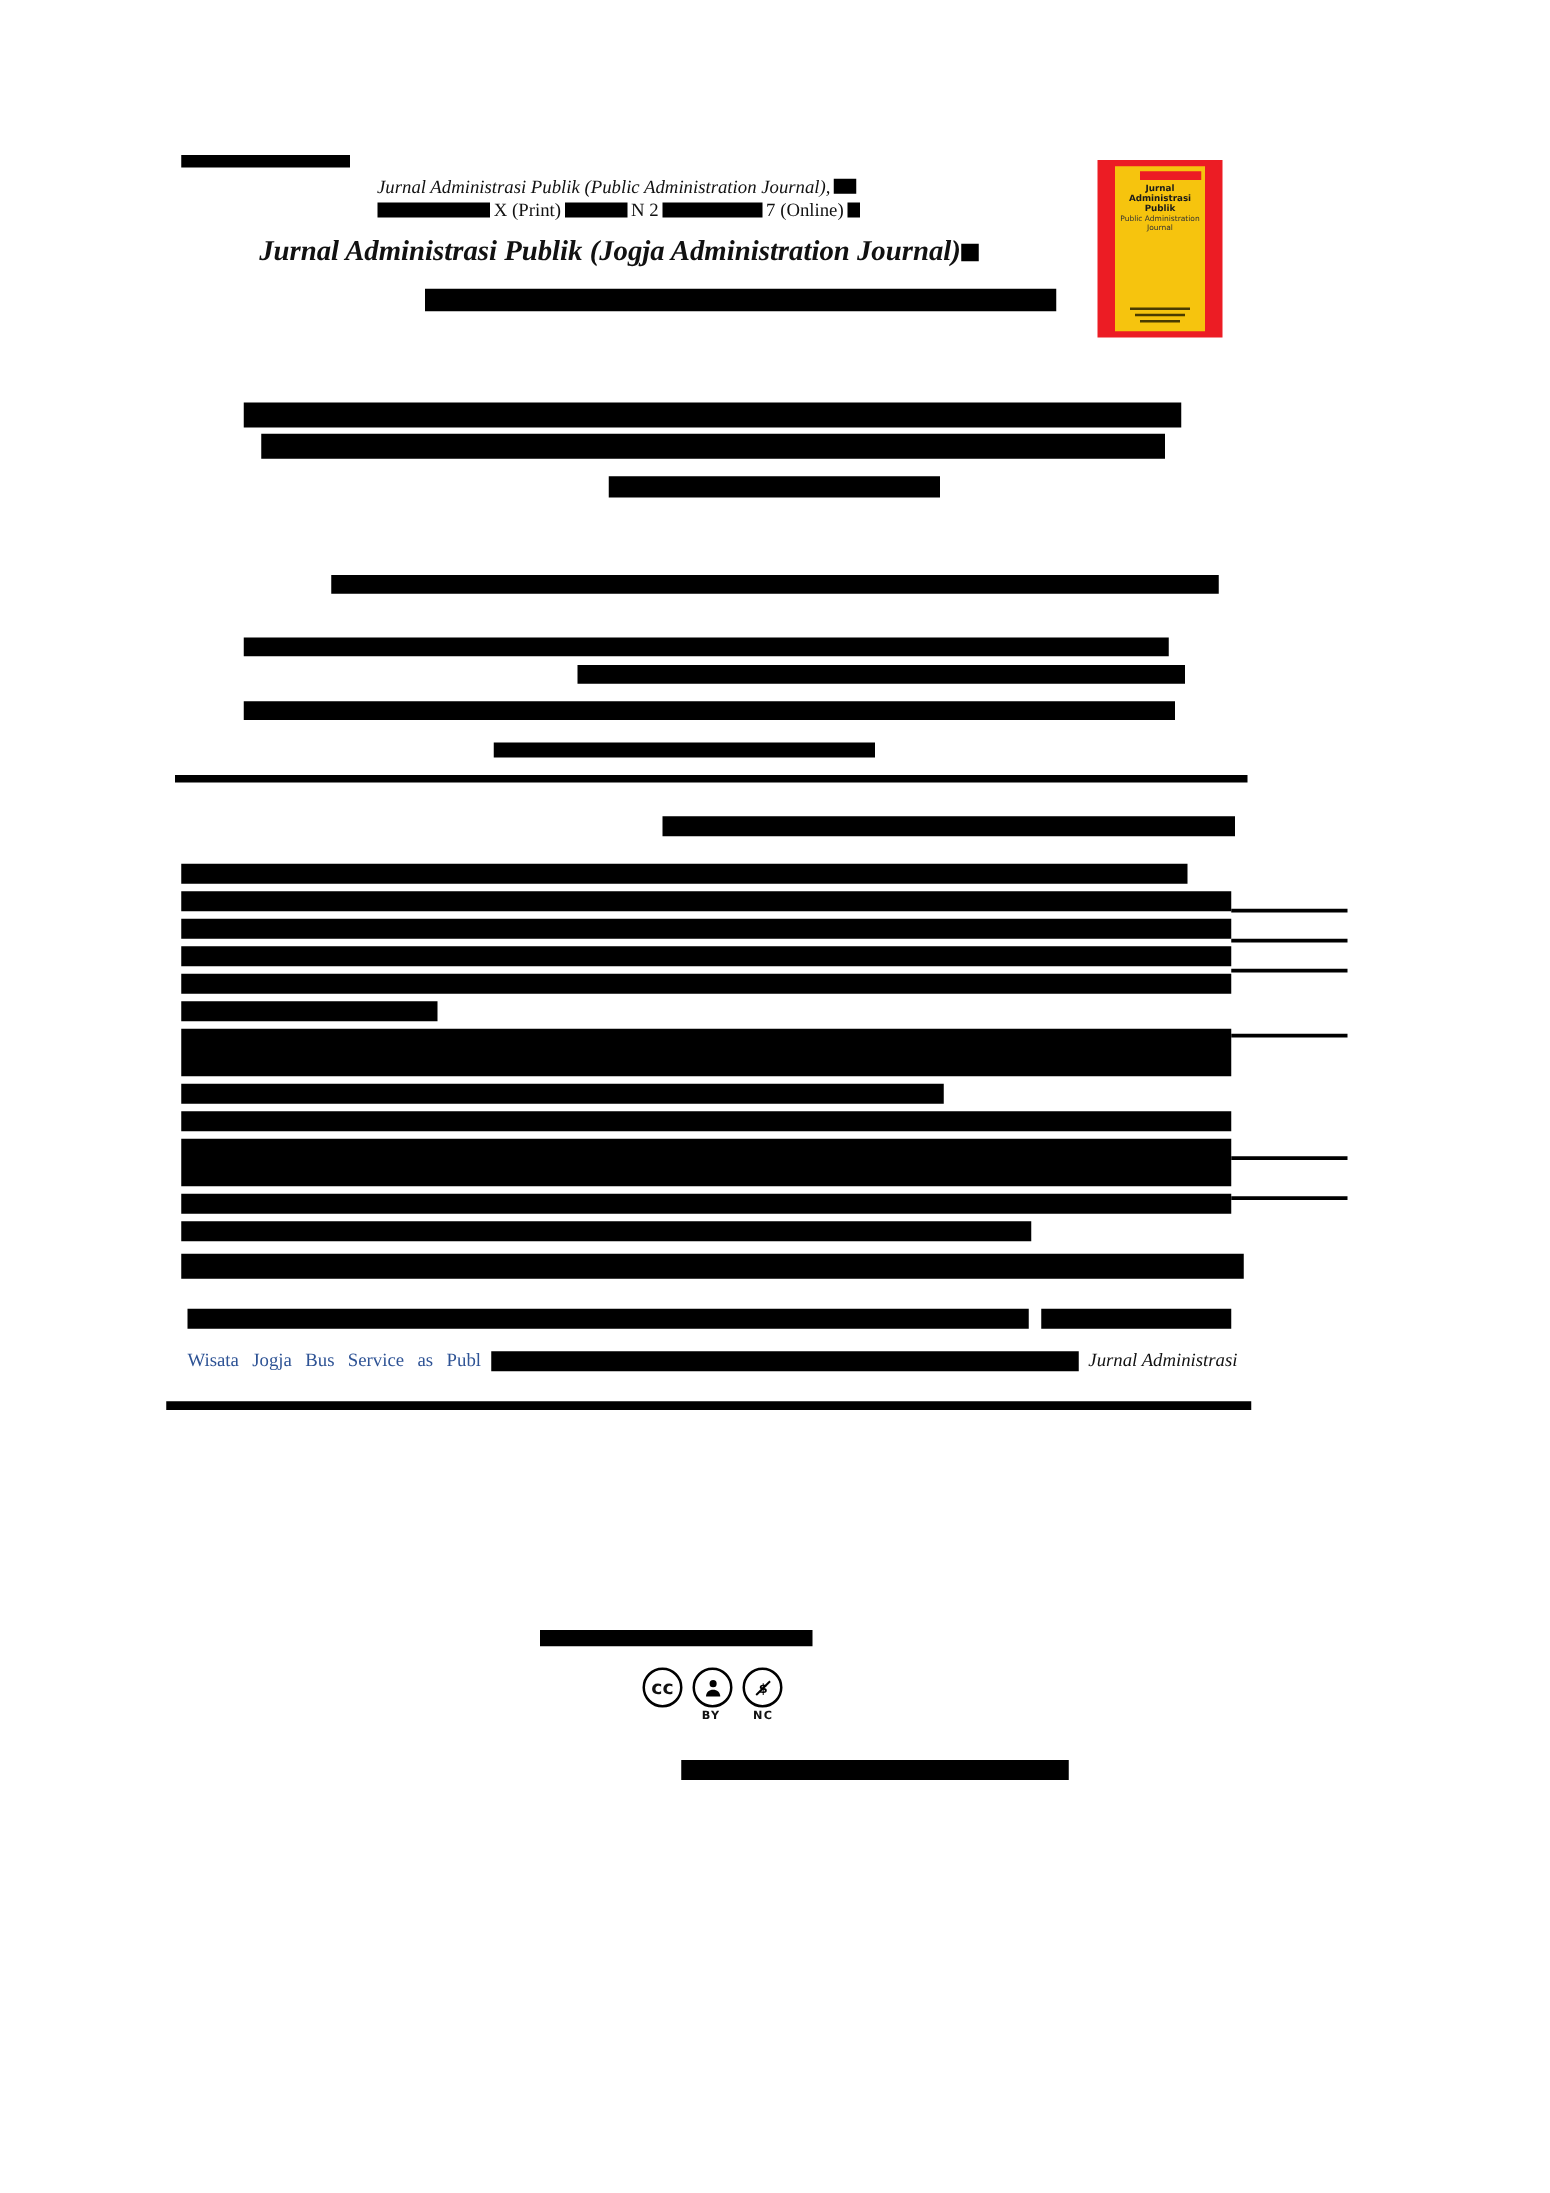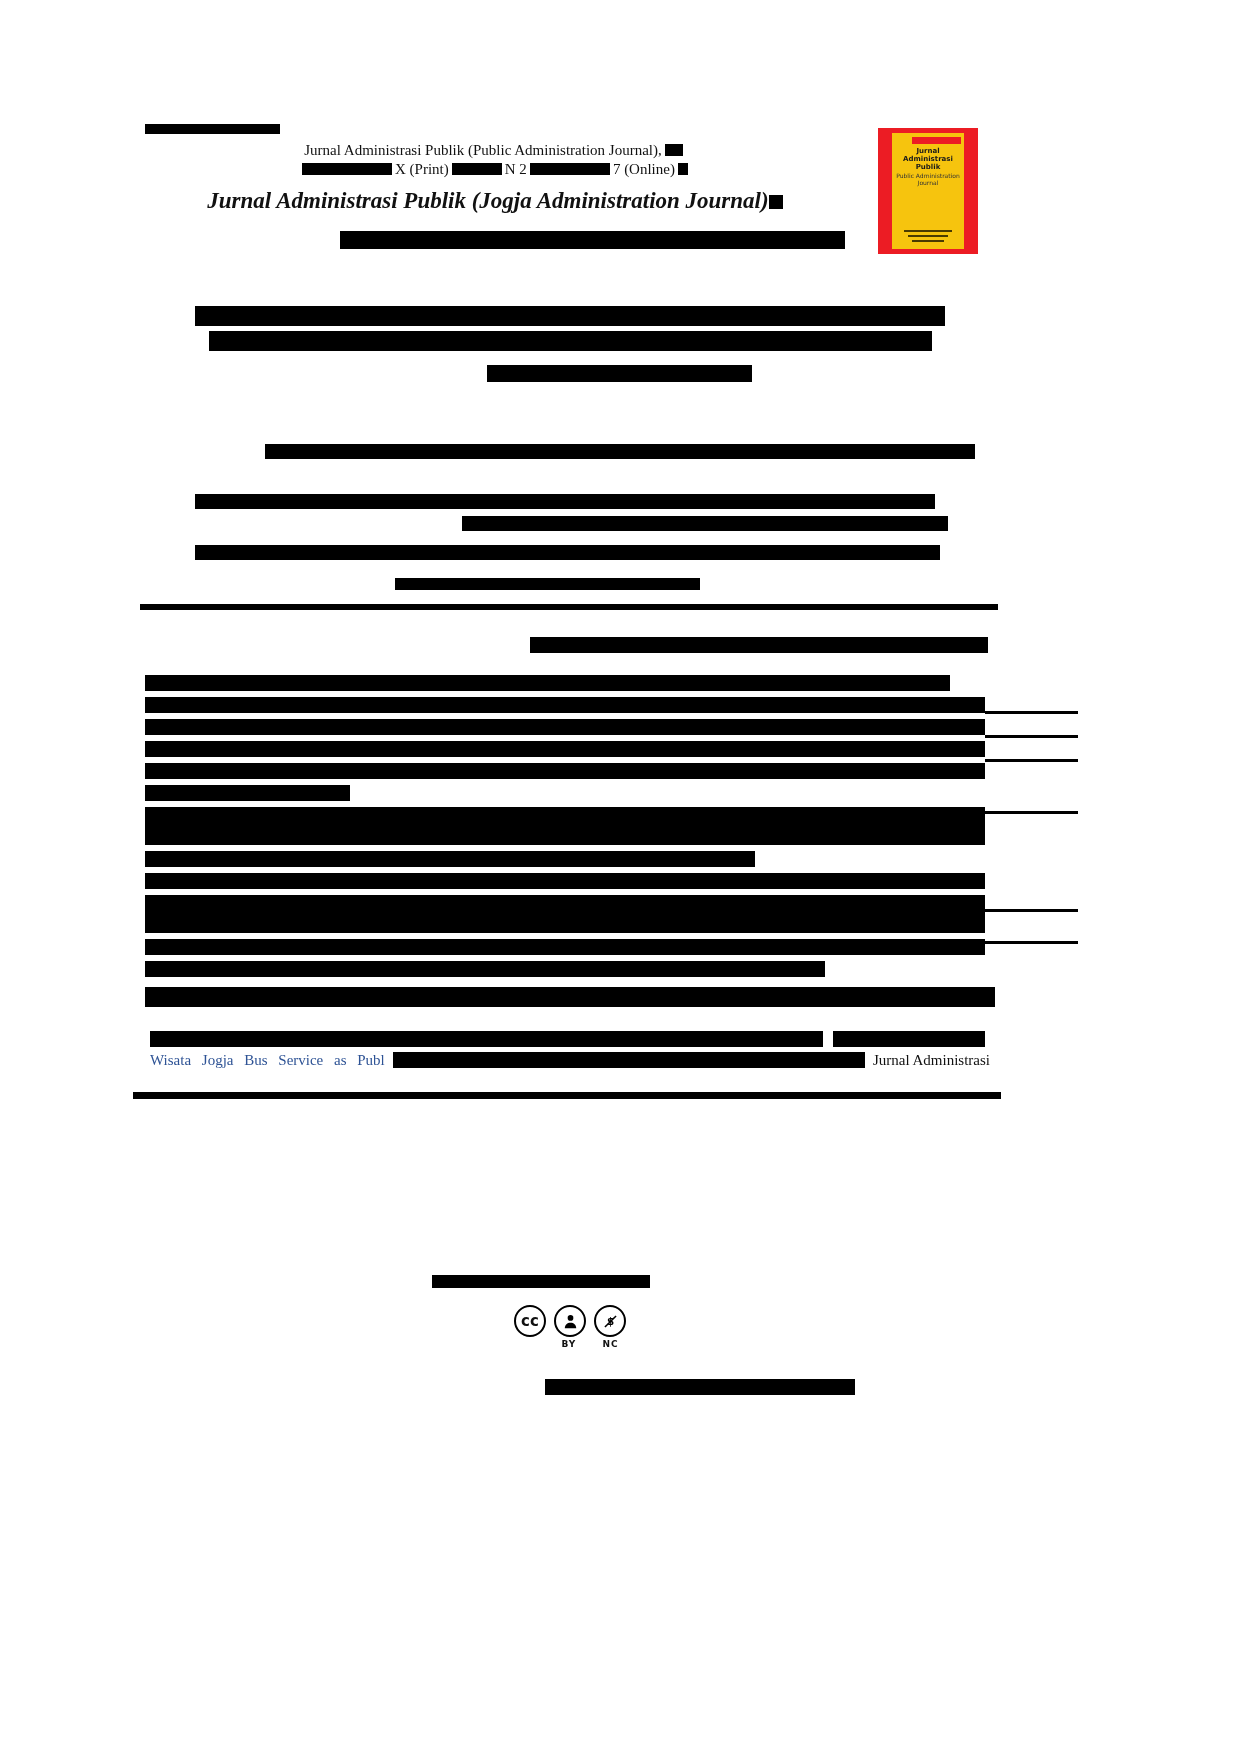--- a/index.html
+++ b/index.html
@@ -15,28 +15,28 @@
   .redact { background:#000; }
   .r-block { display:block; }
   .r-in { display:inline-block; height:12px; vertical-align:-1px; }
 
   
   .masthead { display:flex; align-items:flex-start; }
   .mh-text { width:700px; text-align:center; }
   .tiny-topbar { width:135px; height:10px; margin-bottom:7px; }
   .mh-line { font-size:15px; line-height:19px; }
   .mh-line .r-in { margin:0 3px; }
-  .it { }
+  .it { font-style:italic; }
   .doi-link { color:var(--doi-link-blue,#0563C1); text-decoration:underline; cursor:pointer; }
   .journal-title { font-size:23px; font-weight:bold; font-style:italic; margin-top:8px; line-height:28px; white-space:nowrap; }
   .journal-title .r-in { height:14px; width:14px; }
   .avail-bar { width:505px; height:18px; margin-top:16px; margin-left:195px; }
 
   
-  .cover { width:100px; height:126px; background:var(--cover-red,#EC1C24); margin-left:33px; margin-top:4px; position:relative; flex:none; }
+  .cover { width:100px; height:142px; background:var(--cover-red,#EC1C24); margin-left:33px; margin-top:4px; position:relative; flex:none; }
   .cover-inner { position:absolute; left:14px; right:14px; top:5px; bottom:5px; background:var(--cover-yellow,#F6C40E); display:flex; flex-direction:column; padding:4px 2px; }
   .cover-band { height:7px; background:var(--cover-red,#EC1C24); margin:0 1px 3px 18px; }
   .cover-title { font-family:"DejaVu Sans",sans-serif; font-size:7px; font-weight:bold; color:#1a1a1a; text-align:center; line-height:1.15; }
   .cover-sub { font-family:"DejaVu Sans",sans-serif; font-size:6px; color:#333; text-align:center; margin-top:1px; }
   .cover-lines { margin-top:auto; padding-bottom:3px; }
   .cover-lines i { display:block; height:2px; background:#4a3b00; margin:3px auto 0; }
   .cover-lines i:nth-child(1){ width:70%; } .cover-lines i:nth-child(2){ width:58%; } .cover-lines i:nth-child(3){ width:46%; }
 
   
   .title-block { margin-top:52px; }
@@ -58,21 +58,21 @@
   .abstract-heading-bar { width:458px; height:16px; margin-top:27px; margin-left:385px; }
   .abstract { margin-top:22px; position:relative; }
   .abstract .row { margin-bottom:6px; height:16px; }
   .abstract .tall { height:38px; }
   .abstract .tick { position:absolute; left:840px; width:93px; height:3px; background:#000; }
 
   .keywords-bar { width:850px; height:20px; margin-top:10px; }
 
   
   .citation { margin-top:24px; font-size:15px; line-height:16px; padding:0 5px; }
-  .cit-line { margin-bottom:5px; }
+  .cit-line { margin-bottom:18px; }
   .flexline { display:flex; align-items:center; }
   .cit-r1a { width:673px; height:16px; } .cit-r1b { width:152px; height:16px; margin-left:10px; }
   .cit-title { color:var(--citation-link-blue,#2E5395); word-spacing:7px; text-decoration:none; cursor:pointer; white-space:nowrap; }
   .grow { flex:1; height:16px; margin:0 8px; }
   .cit-l3-bar { width:100px; height:13px; margin-left:8px; }
 
   .rule2 { height:7px; background:#000; margin-top:24px; margin-left:-12px; width:868px; }
 
   
   .footer-small-bar { width:218px; height:13px; margin-top:176px; margin-left:287px; }

